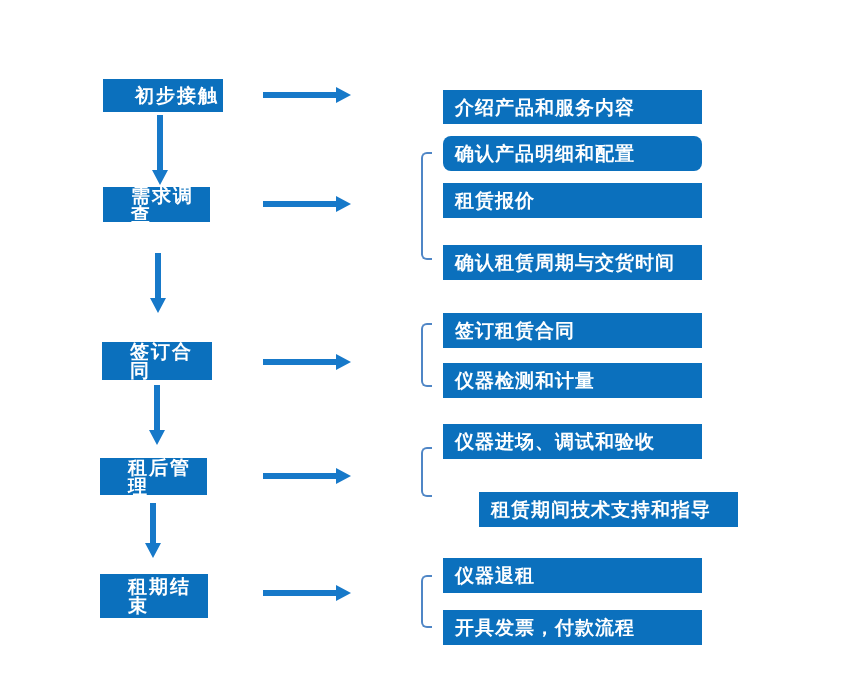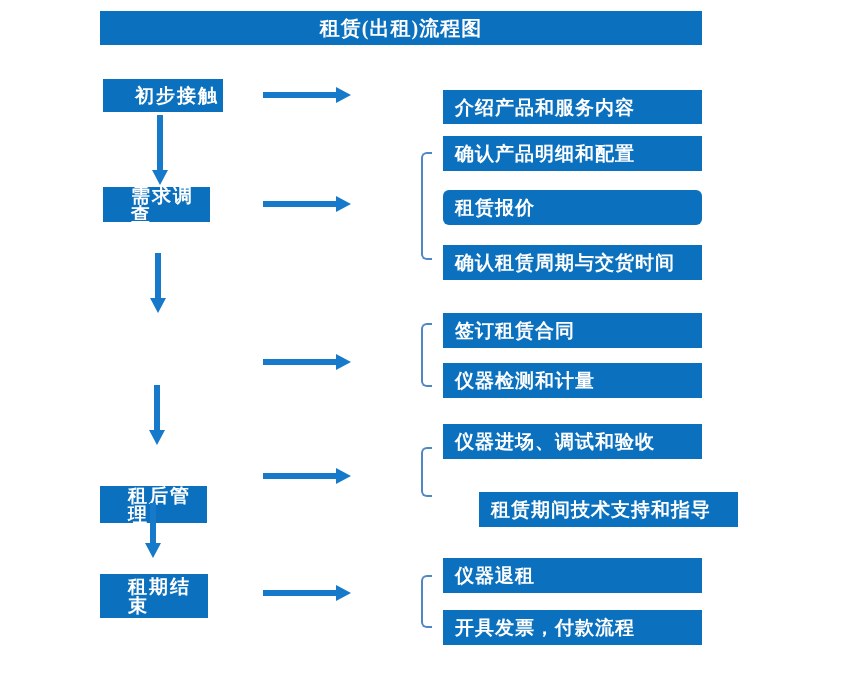--- a/index.html
+++ b/index.html
@@ -28,30 +28,30 @@
     border-top:2px solid var(--bracket-blue,#4f86c6);
     border-bottom:2px solid var(--bracket-blue,#4f86c6);
     border-radius:6px 0 0 6px;
   }
 </style>
 </head>
 <body>
 
 <div class="canvas">
 
-  <div class="box titlebar">租赁(出租)流程图</div>
 
   <div class="box lbox" style="left:103px;top:79px;width:120px;height:33px;">初步接触</div>
   <div class="box lbox" style="left:103px;top:187px;width:107px;height:35px;">需求调查</div>
-  <div class="box lbox" style="left:100px;top:458px;width:107px;height:37px;margin-top:28px;">租后管理</div>
+  <div class="box lbox" style="left:102px;top:342px;width:110px;height:38px;">签订合同</div>
+  <div class="box lbox" style="left:100px;top:458px;width:107px;height:37px;">租后管理</div>
   <div class="box lbox" style="left:100px;top:574px;width:108px;height:44px;">租期结束</div>
 
   <div class="box rbox" style="top:78px;height:34px;margin-top:12px;">介绍产品和服务内容</div>
-  <div class="box rbox" style="top:136px;">确认产品明细和配置</div>
-  <div class="box rbox" style="top:190px;border-radius:6px;">租赁报价</div>
+  <div class="box rbox" style="top:136px;border-radius:8px;">确认产品明细和配置</div>
+  <div class="box rbox" style="top:183px;">租赁报价</div>
   <div class="box rbox" style="top:245px;">确认租赁周期与交货时间</div>
   <div class="box rbox" style="top:313px;">签订租赁合同</div>
   <div class="box rbox" style="top:363px;">仪器检测和计量</div>
   <div class="box rbox" style="top:424px;">仪器进场、调试和验收</div>
   <div class="box rbox" style="top:492px;margin-left:36px;">租赁期间技术支持和指导</div>
   <div class="box rbox" style="top:558px;">仪器退租</div>
   <div class="box rbox" style="top:610px;">开具发票，付款流程</div>
 
   <div class="arrow-right" style="left:263px;top:87px;width:88px;height:16px;">
     <span class="shaft"></span>

